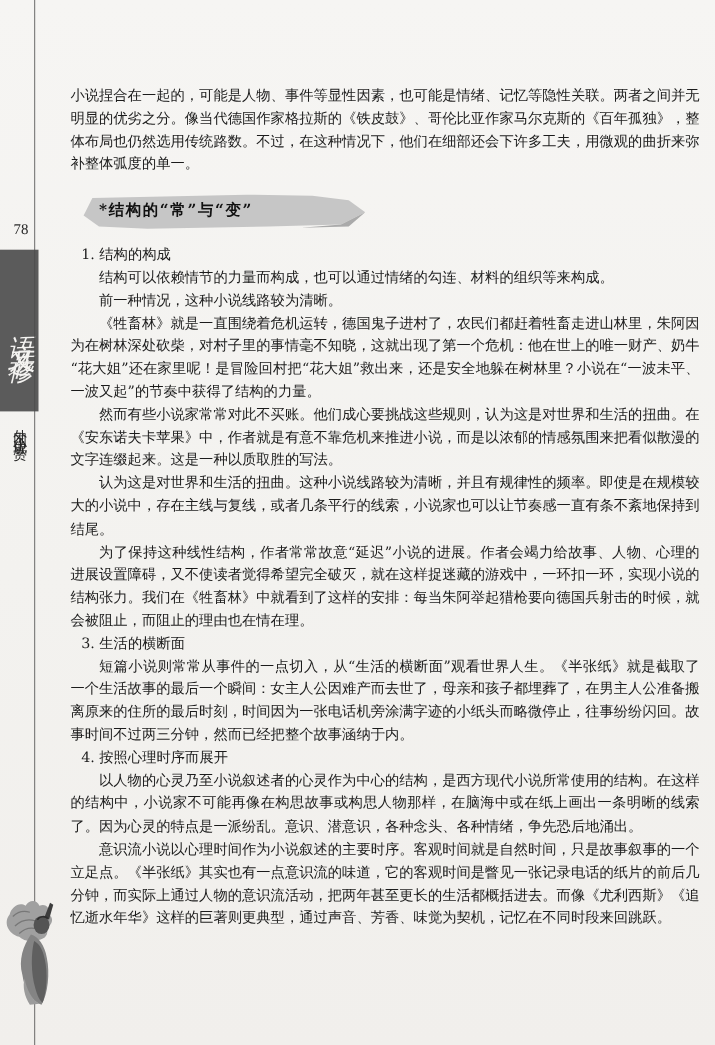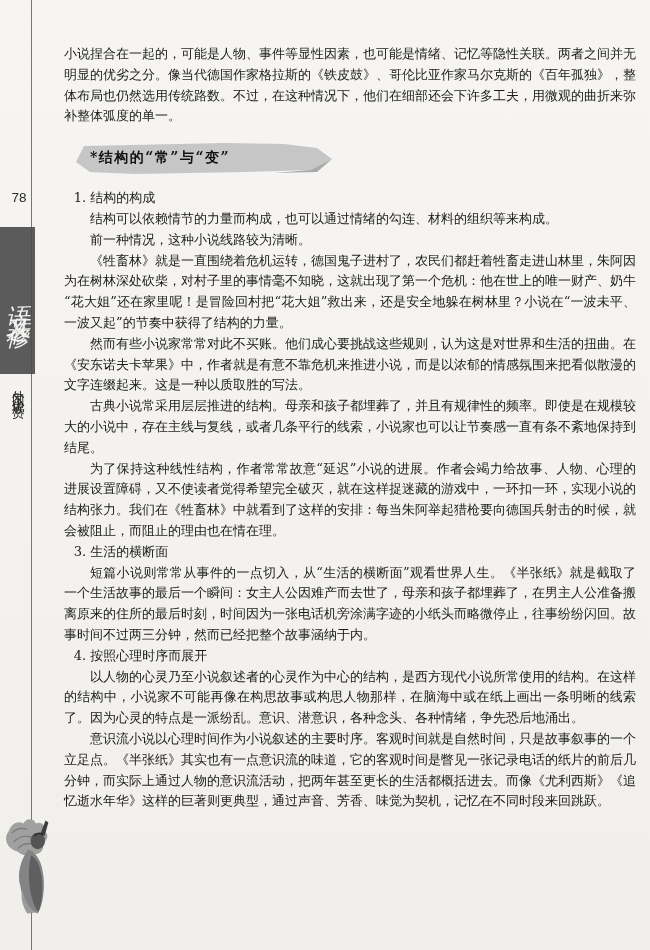--- a/index.html
+++ b/index.html
@@ -13,22 +13,22 @@
     background:linear-gradient(180deg,#f6f5f3 0%,#f3f2ef 55%,#f1efec 100%);
     color:#1b1b1b;
   }
   
   .v-rule{
     position:absolute;left:31px;top:0;width:1px;height:950px;
     background:#4c4c4c;opacity:.75;z-index:2;
   }
   
   .page-number{
-    position:absolute;left:6px;top:190px;width:26px;
-    font-family:Liberation Sans, sans-serif;
+    position:absolute;left:6px;top:201px;width:26px;
+    font-family:Liberation Serif, serif;
     font-size:13.5px;color:#2a2a2a;text-align:center;z-index:3;
   }
   .series-block{
     position:absolute;left:0;top:227px;width:35px;height:147px;
     background:#5b5b5b;z-index:1;
     display:flex;align-items:center;justify-content:center;
   }
   .series-title{
     writing-mode:vertical-rl;text-orientation:upright;
     color:#f4f3f1;font-size:23px;line-height:1;
@@ -43,21 +43,21 @@
     writing-mode:vertical-rl;text-orientation:upright;
     font-size:12.5px;letter-spacing:3px;color:#242424;line-height:1;
   }
   .statue{position:absolute;left:2px;top:816px;z-index:4;}
   
   .main{
     position:absolute;left:64px;top:44px;width:572px;
     font-size:13px;line-height:20.8px;text-align:justify;
   }
   .para{margin:0;text-indent:2em;}
-  .para.no-indent{text-indent:0;}
+  .para.no-indent{text-indent:0;margin-top:34px;}
   .section-heading{
     margin:0;font-size:13px;line-height:20.8px;font-weight:400;
     text-indent:0.75em;text-align:left;
   }
   
   .banner{
     position:relative;width:258px;height:33px;
     margin:15px 0 13px 10px;
   }
   .banner svg{position:absolute;left:0;top:0;}
@@ -107,21 +107,21 @@
       </svg>
       <div class="banner-label">*结构的“常”与“变”</div>
     </div>
 
     <h3 class="section-heading">1. 结构的构成</h3>
     <p class="para">结构可以依赖情节的力量而构成，也可以通过情绪的勾连、材料的组织等来构成。</p>
     <p class="para">前一种情况，这种小说线路较为清晰。</p>
     <p class="para">《牲畜林》就是一直围绕着危机运转，德国鬼子进村了，农民们都赶着牲畜走进山林里，朱阿因为在树林深处砍柴，对村子里的事情毫不知晓，这就出现了第一个危机：他在世上的唯一财产、奶牛“花大姐”还在家里呢！是冒险回村把“花大姐”救出来，还是安全地躲在树林里？小说在“一波未平、一波又起”的节奏中获得了结构的力量。</p>
     <p class="para">然而有些小说家常常对此不买账。他们成心要挑战这些规则，认为这是对世界和生活的扭曲。在《安东诺夫卡苹果》中，作者就是有意不靠危机来推进小说，而是以浓郁的情感氛围来把看似散漫的文字连缀起来。这是一种以质取胜的写法。</p>
 
-    <p class="para">古典小说常采用层层推进的结构。母亲和孩子都埋葬了，并且有规律性的频率。即使是在规模较大的小说中，存在主线与复线，或者几条平行的线索，小说家也可以让节奏感一直有条不紊地保持到结尾。</p>
+    <p class="para">认为这是对世界和生活的扭曲。这种小说线路较为清晰，并且有规律性的频率。即使是在规模较大的小说中，存在主线与复线，或者几条平行的线索，小说家也可以让节奏感一直有条不紊地保持到结尾。</p>
     <p class="para">为了保持这种线性结构，作者常常故意“延迟”小说的进展。作者会竭力给故事、人物、心理的进展设置障碍，又不使读者觉得希望完全破灭，就在这样捉迷藏的游戏中，一环扣一环，实现小说的结构张力。我们在《牲畜林》中就看到了这样的安排：每当朱阿举起猎枪要向德国兵射击的时候，就会被阻止，而阻止的理由也在情在理。</p>
 
     <h3 class="section-heading">3. 生活的横断面</h3>
     <p class="para">短篇小说则常常从事件的一点切入，从“生活的横断面”观看世界人生。《半张纸》就是截取了一个生活故事的最后一个瞬间：女主人公因难产而去世了，母亲和孩子都埋葬了，在男主人公准备搬离原来的住所的最后时刻，时间因为一张电话机旁涂满字迹的小纸头而略微停止，往事纷纷闪回。故事时间不过两三分钟，然而已经把整个故事涵纳于内。</p>
 
     <h3 class="section-heading">4. 按照心理时序而展开</h3>
     <p class="para">以人物的心灵乃至小说叙述者的心灵作为中心的结构，是西方现代小说所常使用的结构。在这样的结构中，小说家不可能再像在构思故事或构思人物那样，在脑海中或在纸上画出一条明晰的线索了。因为心灵的特点是一派纷乱。意识、潜意识，各种念头、各种情绪，争先恐后地涌出。</p>
     <p class="para">意识流小说以心理时间作为小说叙述的主要时序。客观时间就是自然时间，只是故事叙事的一个立足点。《半张纸》其实也有一点意识流的味道，它的客观时间是瞥见一张记录电话的纸片的前后几分钟，而实际上通过人物的意识流活动，把两年甚至更长的生活都概括进去。而像《尤利西斯》《追忆逝水年华》这样的巨著则更典型，通过声音、芳香、味觉为契机，记忆在不同时段来回跳跃。</p>
 
   </div>

